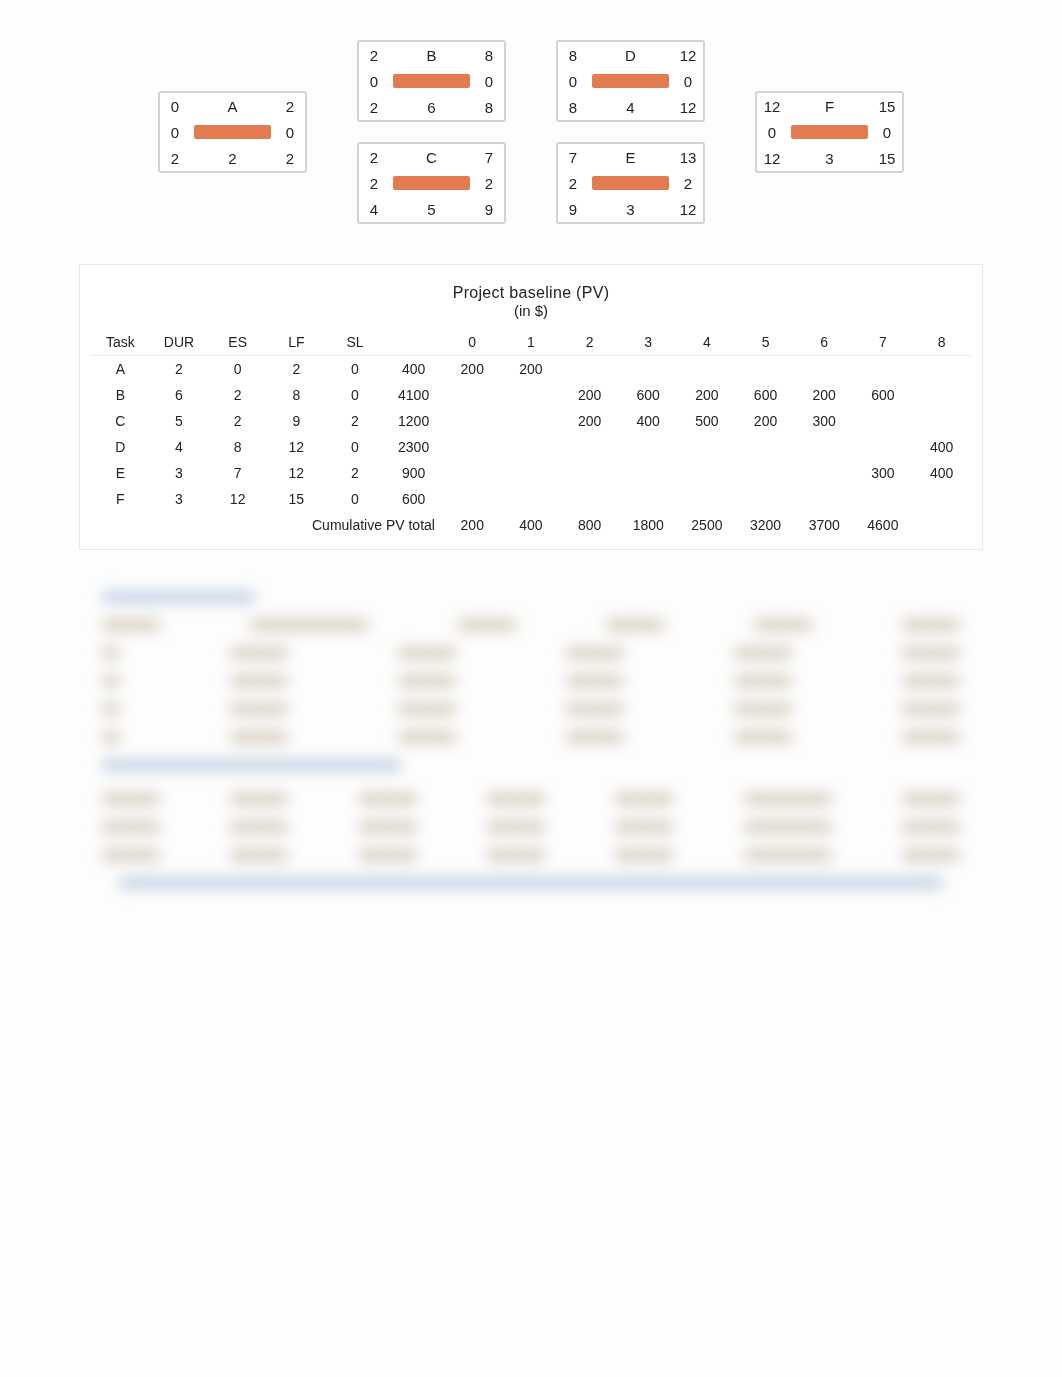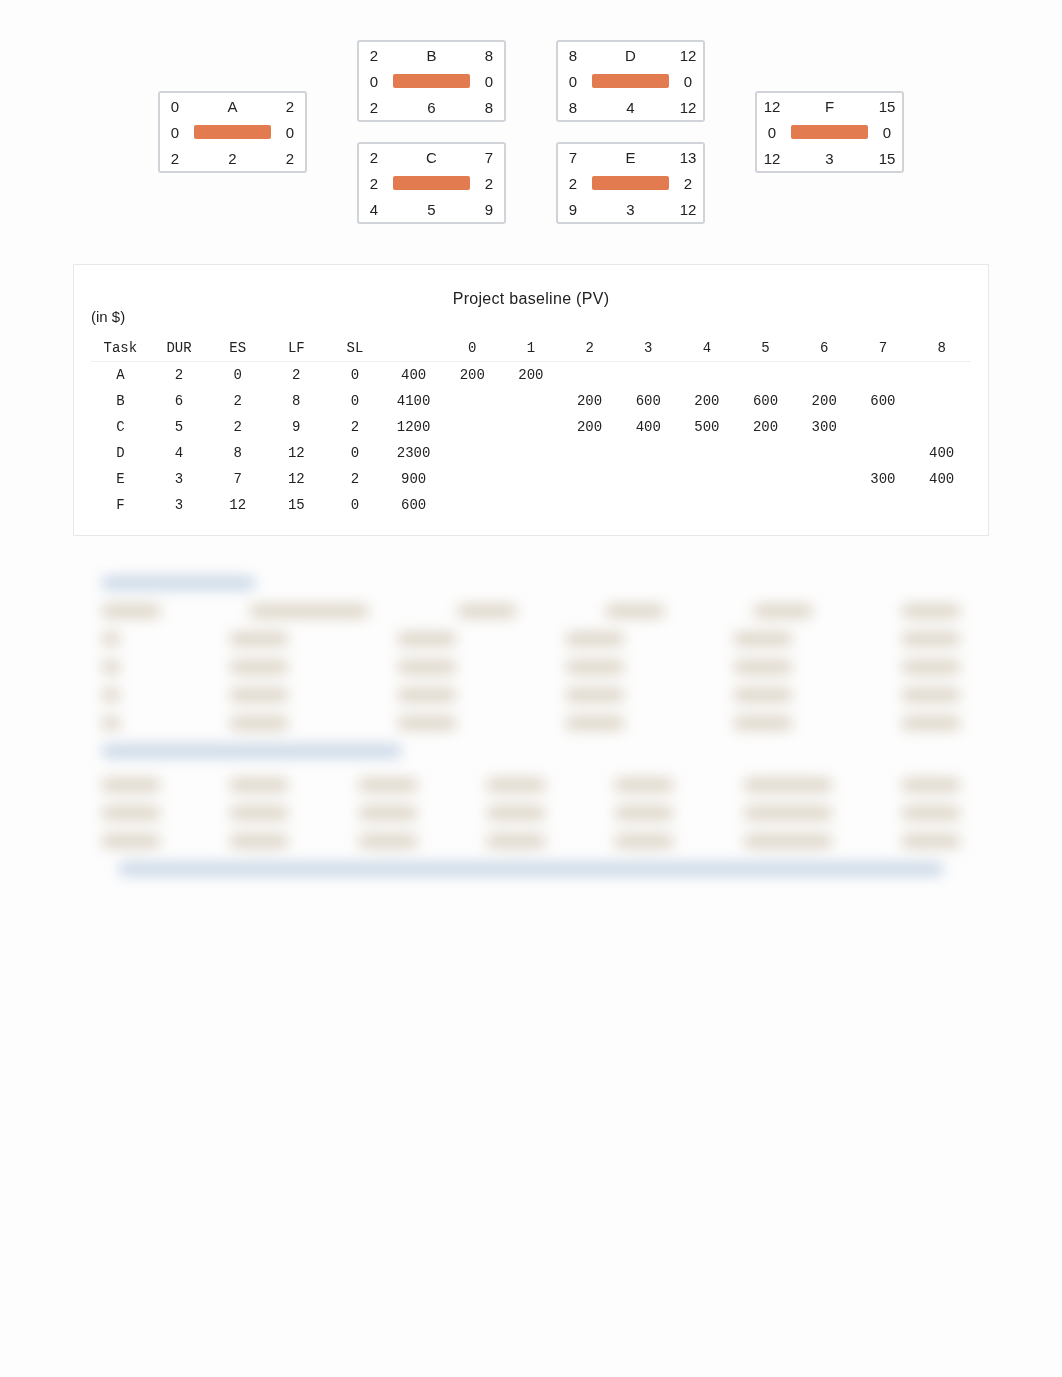--- a/index.html
+++ b/index.html
@@ -41,39 +41,38 @@
     height: 14px;
     border-radius: 2px;
     margin: 0 4px;
   }
   .nrow .mid-text { font-weight: normal; }
 
   
   .pv-wrap {
     border: 1px solid #e8e8e8;
     background: #fff;
-    padding: 17px;
+    padding: 11px;
     margin: 0 auto 40px auto;
     width: 880px;
   }
   .pv-title {
     text-align: center;
     padding: 8px 0 0 0;
     font-size: 16px;
     letter-spacing: .3px;
   }
   .pv-sub {
-    text-align: left;
+    text-align: center;
     padding: 0 0 10px 0;
     font-size: 15px;
   }
   table.pv {
     border-collapse: collapse;
     width: 100%;
-    font-family: Liberation Mono, monospace;
   }
   table.pv th, table.pv td {
     text-align: center;
     padding: 5px 6px;
     font-weight: normal;
     font-size: 14px;
     min-width: 36px;
   }
   table.pv thead th {
     border-bottom: 1px solid #eee;
@@ -364,20 +363,32 @@
           <td></td>
           <td></td>
           <td></td>
           <td></td>
           <td></td>
           <td></td>
           <td></td>
         </tr>
       </tbody>
     <tbody>
+      <tr id="pv-cum">
+          <td colspan="6" class="rlabel">Cumulative PV total</td>
+          <td>200</td>
+          <td>400</td>
+          <td>800</td>
+          <td>1800</td>
+          <td>2500</td>
+          <td>3200</td>
+          <td>3700</td>
+          <td>4600</td>
+          <td></td>
+        </tr>
     </tbody>
   </table>
 </div>
 
 <div class="blurred-section">
   <div class="bl-line bl-short"></div>
   <div class="bl-row">
       <div class="bl-blob"></div>
       <div class="bl-blob" style="width:120px"></div>
       <div class="bl-blob"></div>

